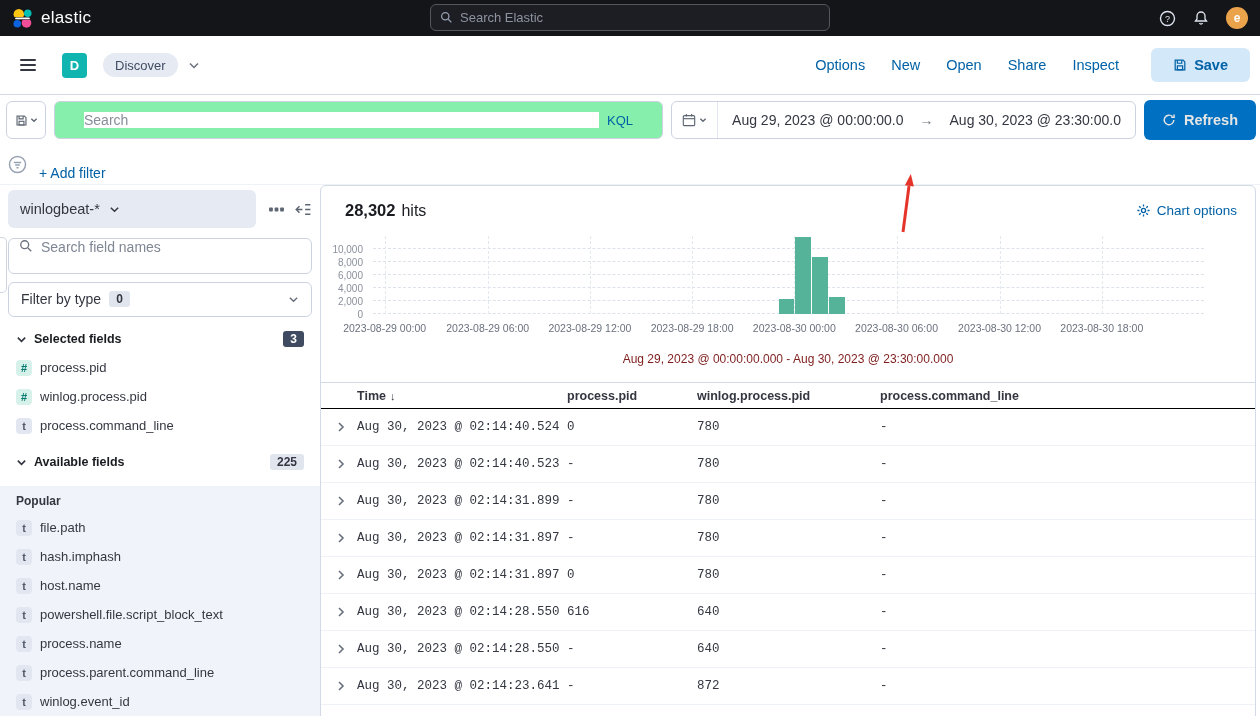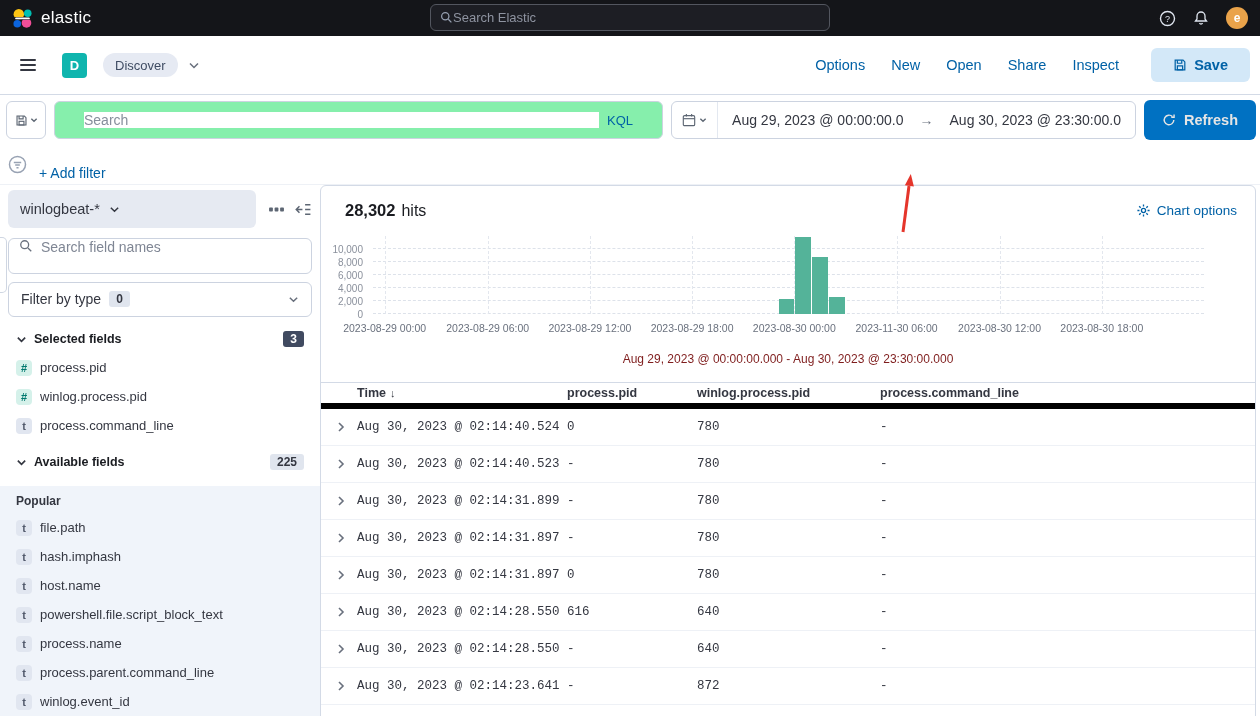--- a/index.html
+++ b/index.html
@@ -9,21 +9,21 @@
   button { font-family:inherit; background:none; border:none; cursor:pointer; color:inherit; font-size:inherit; }
   input { font-family:inherit; }
 
   
   .top-bar { position:absolute; top:0; left:0; right:0; height:36px; background:#141519;
     display:flex; align-items:center; padding:0 12px; z-index:5; }
   .brand { display:flex; align-items:center; gap:8px; color:#fff; }
   .brand-text { font-size:17px; letter-spacing:.3px; color:#fff; }
   .global-search { position:absolute; left:50%; top:4px; transform:translateX(-50%);
     width:400px; height:27px; background:#1d1e24; border:1px solid #53565f; border-radius:6px;
-    display:flex; align-items:center; padding:0 9px; color:#98a2b3; }
+    display:flex; align-items:center; gap:7px; padding:0 9px; color:#98a2b3; }
   .global-search input { flex:1; background:transparent; border:none; outline:none; color:#dfe5ef; font-size:13px; }
   .global-search input::placeholder { color:#8e93a0; }
   .top-icons { margin-left:auto; display:flex; align-items:center; gap:17px; color:#dfe5ef; }
   .avatar { width:22px; height:22px; border-radius:50%; background:#eaa34a; color:#fff;
     font-size:12px; font-weight:700; display:flex; align-items:center; justify-content:center; }
 
   
   .nav-bar { position:absolute; top:36px; left:0; right:0; height:59px; background:#fff;
     border-bottom:1px solid #d3dae6; display:flex; align-items:center; padding:0 10px 0 14px; }
   .hamburger { display:flex; flex-direction:column; gap:3px; padding:6px; }
@@ -108,21 +108,21 @@
   .x-axis { position:absolute; left:52px; right:51px; top:90px; height:14px; }
   .ytick { position:absolute; right:4px; transform:translateY(50%); font-size:10px; color:#8a909c; }
   .xtick { position:absolute; transform:translateX(-50%); top:0; font-size:10.5px; color:#6a717e; white-space:nowrap; }
   .hgrid { position:absolute; left:0; right:0; height:0; border-top:1px dashed #dde2ea; }
   .vgrid { position:absolute; top:0; bottom:0; width:0; border-left:1px dashed #e3e7ee; }
   .bar { position:absolute; bottom:0; }
   .chart-subtitle { text-align:center; font-size:12px; color:#7f1d1d; margin-top:10px; }
 
   .doc-table { margin-top:16px; }
   .t-head, .t-row { display:grid; grid-template-columns:36px 210px 130px 183px 1fr; align-items:center; }
-  .t-head { height:27px; border-top:1px solid #d3dae6; border-bottom:6px solid #000000;
+  .t-head { height:27px; border-top:1px solid #d3dae6; border-bottom:1px solid #000000;
     font-size:12.5px; font-weight:700; color:#343741; }
   .t-row { height:37px; border-bottom:1px solid #eef1f6; }
   .sort-arrow { font-size:11px; margin-left:4px; color:#343741; }
   .mono { font-family:"Liberation Mono","DejaVu Sans Mono",monospace; font-size:12.5px; color:#343741; }
   .expand { width:24px; height:24px; margin-left:8px; color:#69707d; display:flex; align-items:center; justify-content:center; }
 
   
   .annotation { position:absolute; left:880px; top:170px; width:56px; height:76px; z-index:9;
     pointer-events:none; }
 
@@ -417,21 +417,21 @@
           <div class="bar" title="2023-08-30 00:00: 11800" style="left: 50.8%; width: 1.9%; height: 98.3333%; background: rgb(84, 179, 153);"></div>
           <div class="bar" title="2023-08-30 01:00: 8800" style="left: 52.8%; width: 1.9%; height: 73.3333%; background: rgb(84, 179, 153);"></div>
           <div class="bar" title="2023-08-30 02:00: 2600" style="left: 54.9%; width: 1.9%; height: 21.6667%; background: rgb(84, 179, 153);"></div>
         </div>
       <div class="x-axis">
           <div class="xtick" style="left: 1.4%;">2023-08-29 00:00</div>
           <div class="xtick" style="left: 13.8%;">2023-08-29 06:00</div>
           <div class="xtick" style="left: 26.1%;">2023-08-29 12:00</div>
           <div class="xtick" style="left: 38.4%;">2023-08-29 18:00</div>
           <div class="xtick" style="left: 50.7%;">2023-08-30 00:00</div>
-          <div class="xtick" style="left: 63%;">2023-11-30 06:00</div>
+          <div class="xtick" style="left: 63%;">2023-08-30 06:00</div>
           <div class="xtick" style="left: 75.4%;">2023-08-30 12:00</div>
           <div class="xtick" style="left: 87.7%;">2023-08-30 18:00</div>
         </div>
     </div>
     <div class="chart-subtitle">Aug 29, 2023 @ 00:00:00.000 - Aug 30, 2023 @ 23:30:00.000</div>
 
     <div class="doc-table">
       <div class="t-head">
         <span></span>
         <span>

